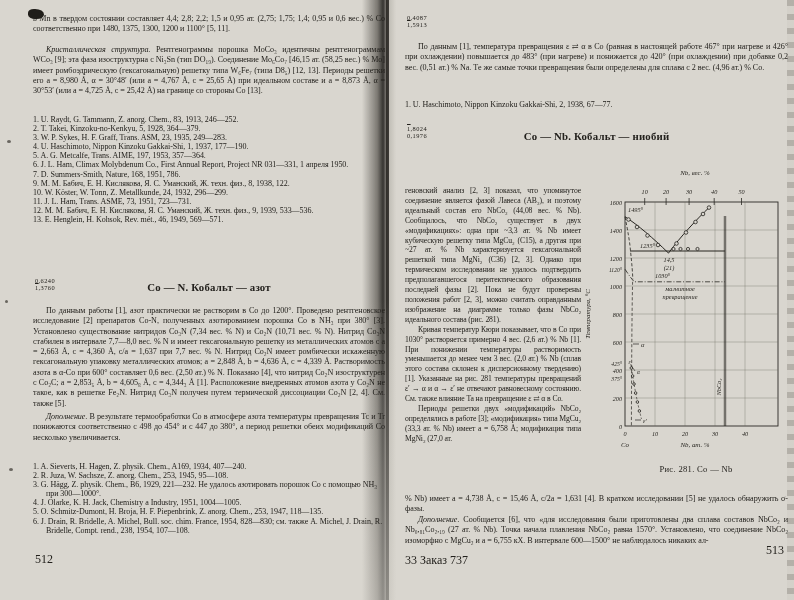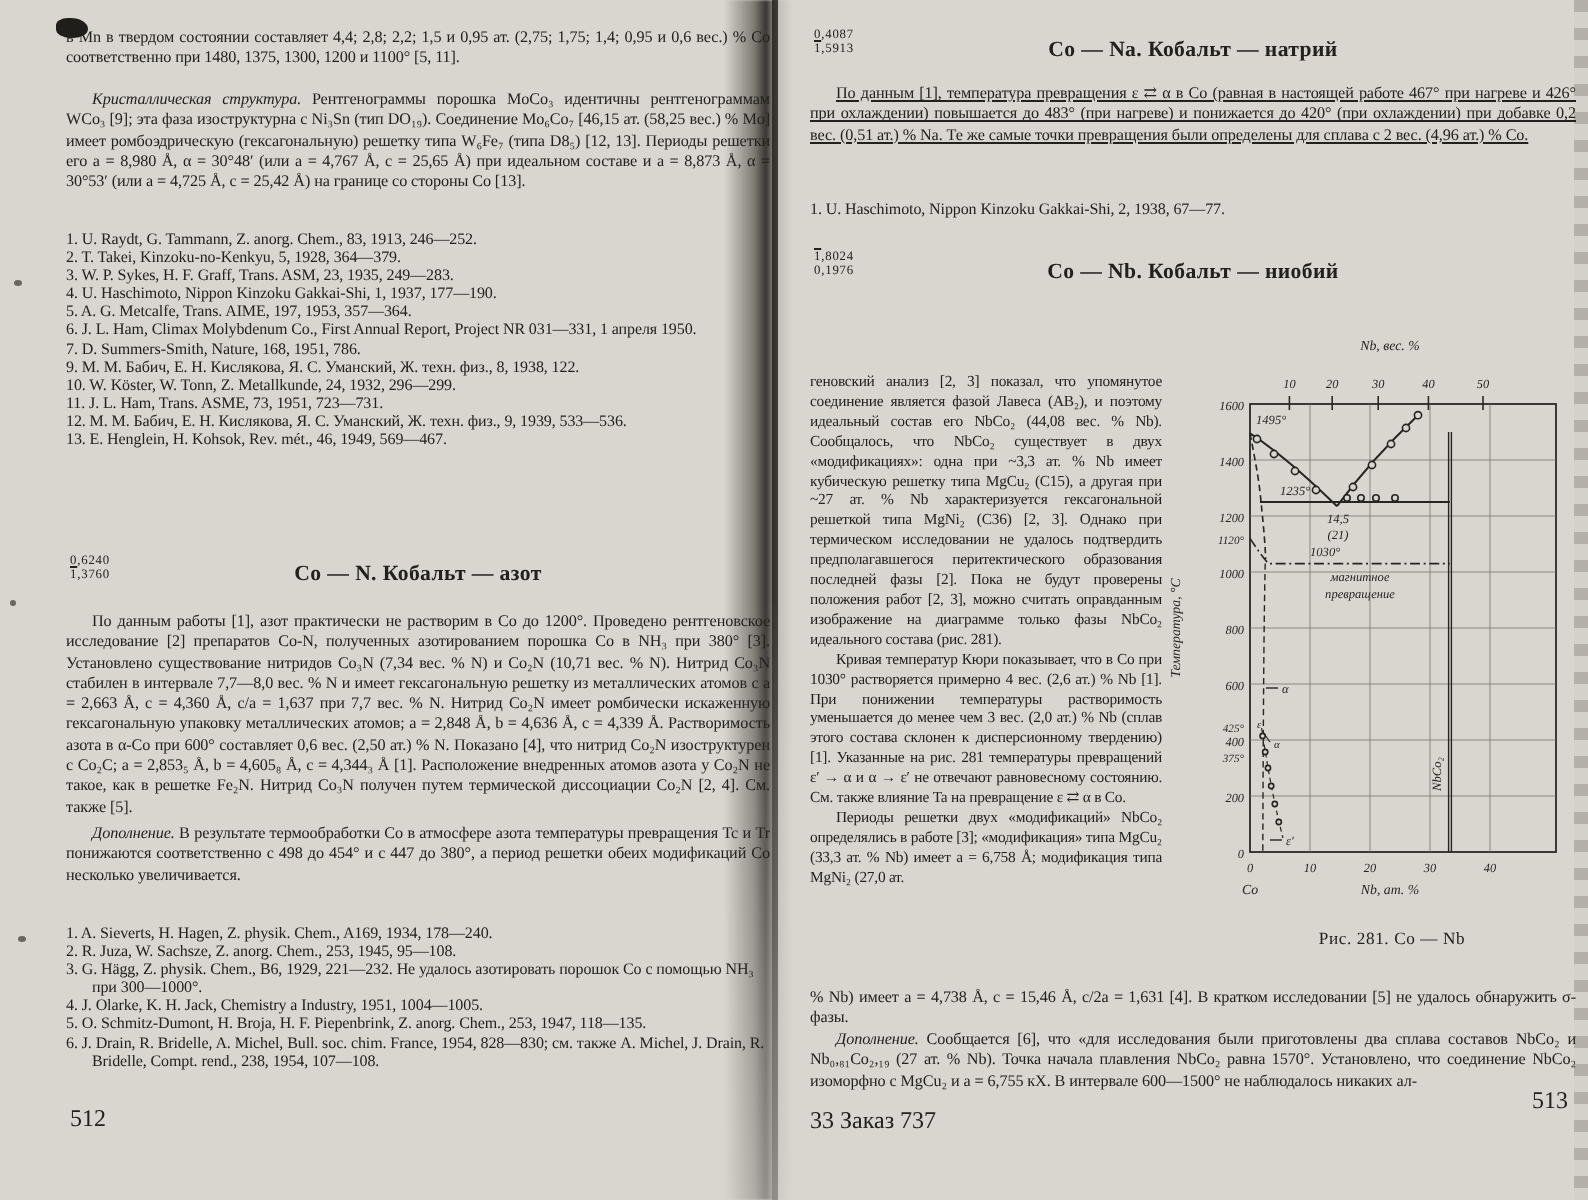--- a/index.html
+++ b/index.html
@@ -62,56 +62,55 @@
     <div class="ref">2. T. Takei, Kinzoku-no-Kenkyu, 5, 1928, 364—379.</div>
     <div class="ref">3. W. P. Sykes, H. F. Graff, Trans. ASM, 23, 1935, 249—283.</div>
     <div class="ref">4. U. Haschimoto, Nippon Kinzoku Gakkai-Shi, 1, 1937, 177—190.</div>
     <div class="ref">5. A. G. Metcalfe, Trans. AIME, 197, 1953, 357—364.</div>
     <div class="ref">6. J. L. Ham, Climax Molybdenum Co., First Annual Report, Project NR 031—331, 1 апреля 1950.</div>
     <div class="ref">7. D. Summers-Smith, Nature, 168, 1951, 786.</div>
     <div class="ref">9. М. М. Бабич, Е. Н. Кислякова, Я. С. Уманский, Ж. техн. физ., 8, 1938, 122.</div>
     <div class="ref">10. W. Köster, W. Tonn, Z. Metallkunde, 24, 1932, 296—299.</div>
     <div class="ref">11. J. L. Ham, Trans. ASME, 73, 1951, 723—731.</div>
     <div class="ref">12. М. М. Бабич, Е. Н. Кислякова, Я. С. Уманский, Ж. техн. физ., 9, 1939, 533—536.</div>
-    <div class="ref">13. E. Henglein, H. Kohsok, Rev. mét., 46, 1949, 569—467.</div>
+    <div class="ref">13. E. Henglein, H. Kohsok, Rev. mét., 46, 1949, 569—571.</div>
   </div>
 
   <div class="blk log" style="left:2px;top:263px;">
     <div>0,6240</div>
     <div><span class="ovl">1</span><span>,3760</span></div>
   </div>
   <div class="blk hdr" style="left:0;top:267px;width:352px;">Co — N. Кобальт — азот</div>
 
   <div class="blk t ind" style="left:0;top:292px;width:352px;">По данным работы [1], азот практически не растворим в Co до 1200°. Проведено рентгеновское исследование [2] препаратов Co-N, полученных азотированием порошка Co в NH₃ при 380° [3]. Установлено существование нитридов Co₃N (7,34 вес. % N) и Co₂N (10,71 вес. % N). Нитрид Co₃N стабилен в интервале 7,7—8,0 вес. % N и имеет гексагональную решетку из металлических атомов с a = 2,663 Å, c = 4,360 Å, c/a = 1,637 при 7,7 вес. % N. Нитрид Co₂N имеет ромбически искаженную гексагональную упаковку металлических атомов; a = 2,848 Å, b = 4,636 Å, c = 4,339 Å. Растворимость азота в α-Co при 600° составляет 0,6 вес. (2,50 ат.) % N. Показано [4], что нитрид Co₂N изоструктурен с Co₂C; a = 2,853₅ Å, b = 4,605₈ Å, c = 4,344₃ Å [1]. Расположение внедренных атомов азота у Co₂N не такое, как в решетке Fe₂N. Нитрид Co₃N получен путем термической диссоциации Co₂N [2, 4]. См. также [5].</div>
 
   <div class="blk t ind" style="left:0;top:398px;width:352px;">
     <span class="lead">Дополнение.</span><span> В результате термообработки Co в атмосфере азота температуры превращения Tc и Tr понижаются соответственно с 498 до 454° и с 447 до 380°, а период решетки обеих модификаций Co несколько увеличивается.</span>
   </div>
 
   <div class="blk refs" style="left:0;top:448px;width:352px;">
-    <div class="ref">1. A. Sieverts, H. Hagen, Z. physik. Chem., A169, 1934, 178—240.</div>
+    <div class="ref">1. A. Sieverts, H. Hagen, Z. physik. Chem., A169, 1934, 407—240.</div>
     <div class="ref">2. R. Juza, W. Sachsze, Z. anorg. Chem., 253, 1945, 95—108.</div>
     <div class="ref">3. G. Hägg, Z. physik. Chem., B6, 1929, 221—232. Не удалось азотировать порошок Co с помощью NH₃ при 300—1000°.</div>
     <div class="ref">4. J. Olarke, K. H. Jack, Chemistry a Industry, 1951, 1004—1005.</div>
     <div class="ref">5. O. Schmitz-Dumont, H. Broja, H. F. Piepenbrink, Z. anorg. Chem., 253, 1947, 118—135.</div>
     <div class="ref">6. J. Drain, R. Bridelle, A. Michel, Bull. soc. chim. France, 1954, 828—830; см. также A. Michel, J. Drain, R. Bridelle, Compt. rend., 238, 1954, 107—108.</div>
   </div>
 
   <div class="blk pageno" style="left:2px;top:538px;text-align:center;">512</div>
 </div>
 
 <div class="page" style="left:405px;top:12px;width:383px;height:585px;">
 
   <div class="blk log" style="left:2px;top:2px;">
     <div>0,4087</div>
     <div><span class="ovl">1</span><span>,5913</span></div>
   </div>
-  <div class="blk hdr" style="left:0;top:7px;width:383px;">Co — Na. Кобальт — натрий</div>
-
-  <div class="blk t ind" style="left:0;top:30px;width:383px;text-decoration:underline;">По данным [1], температура превращения ε ⇄ α в Co (равная в настоящей работе 467° при нагреве и 426° при охлаждении) повышается до 483° (при нагреве) и понижается до 420° (при охлаждении) при добавке 0,2 вес. (0,51 ат.) % Na. Те же самые точки превращения были определены для сплава с 2 вес. (4,96 ат.) % Co.</div>
+
+  <div class="blk t ind" style="left:0;top:30px;width:383px;">По данным [1], температура превращения ε ⇄ α в Co (равная в настоящей работе 467° при нагреве и 426° при охлаждении) повышается до 483° (при нагреве) и понижается до 420° (при охлаждении) при добавке 0,2 вес. (0,51 ат.) % Na. Те же самые точки превращения были определены для сплава с 2 вес. (4,96 ат.) % Co.</div>
 
   <div class="blk refs" style="left:0;top:88px;width:383px;">
     <div class="ref">1. U. Haschimoto, Nippon Kinzoku Gakkai-Shi, 2, 1938, 67—77.</div>
   </div>
 
   <div class="blk log" style="left:2px;top:113px;">
     <div><span class="ovl">1</span><span>,8024</span></div>
     <div>0,1976</div>
   </div>
   <div class="blk hdr" style="left:0;top:118px;width:383px;">Co — Nb. Кобальт — ниобий</div>

